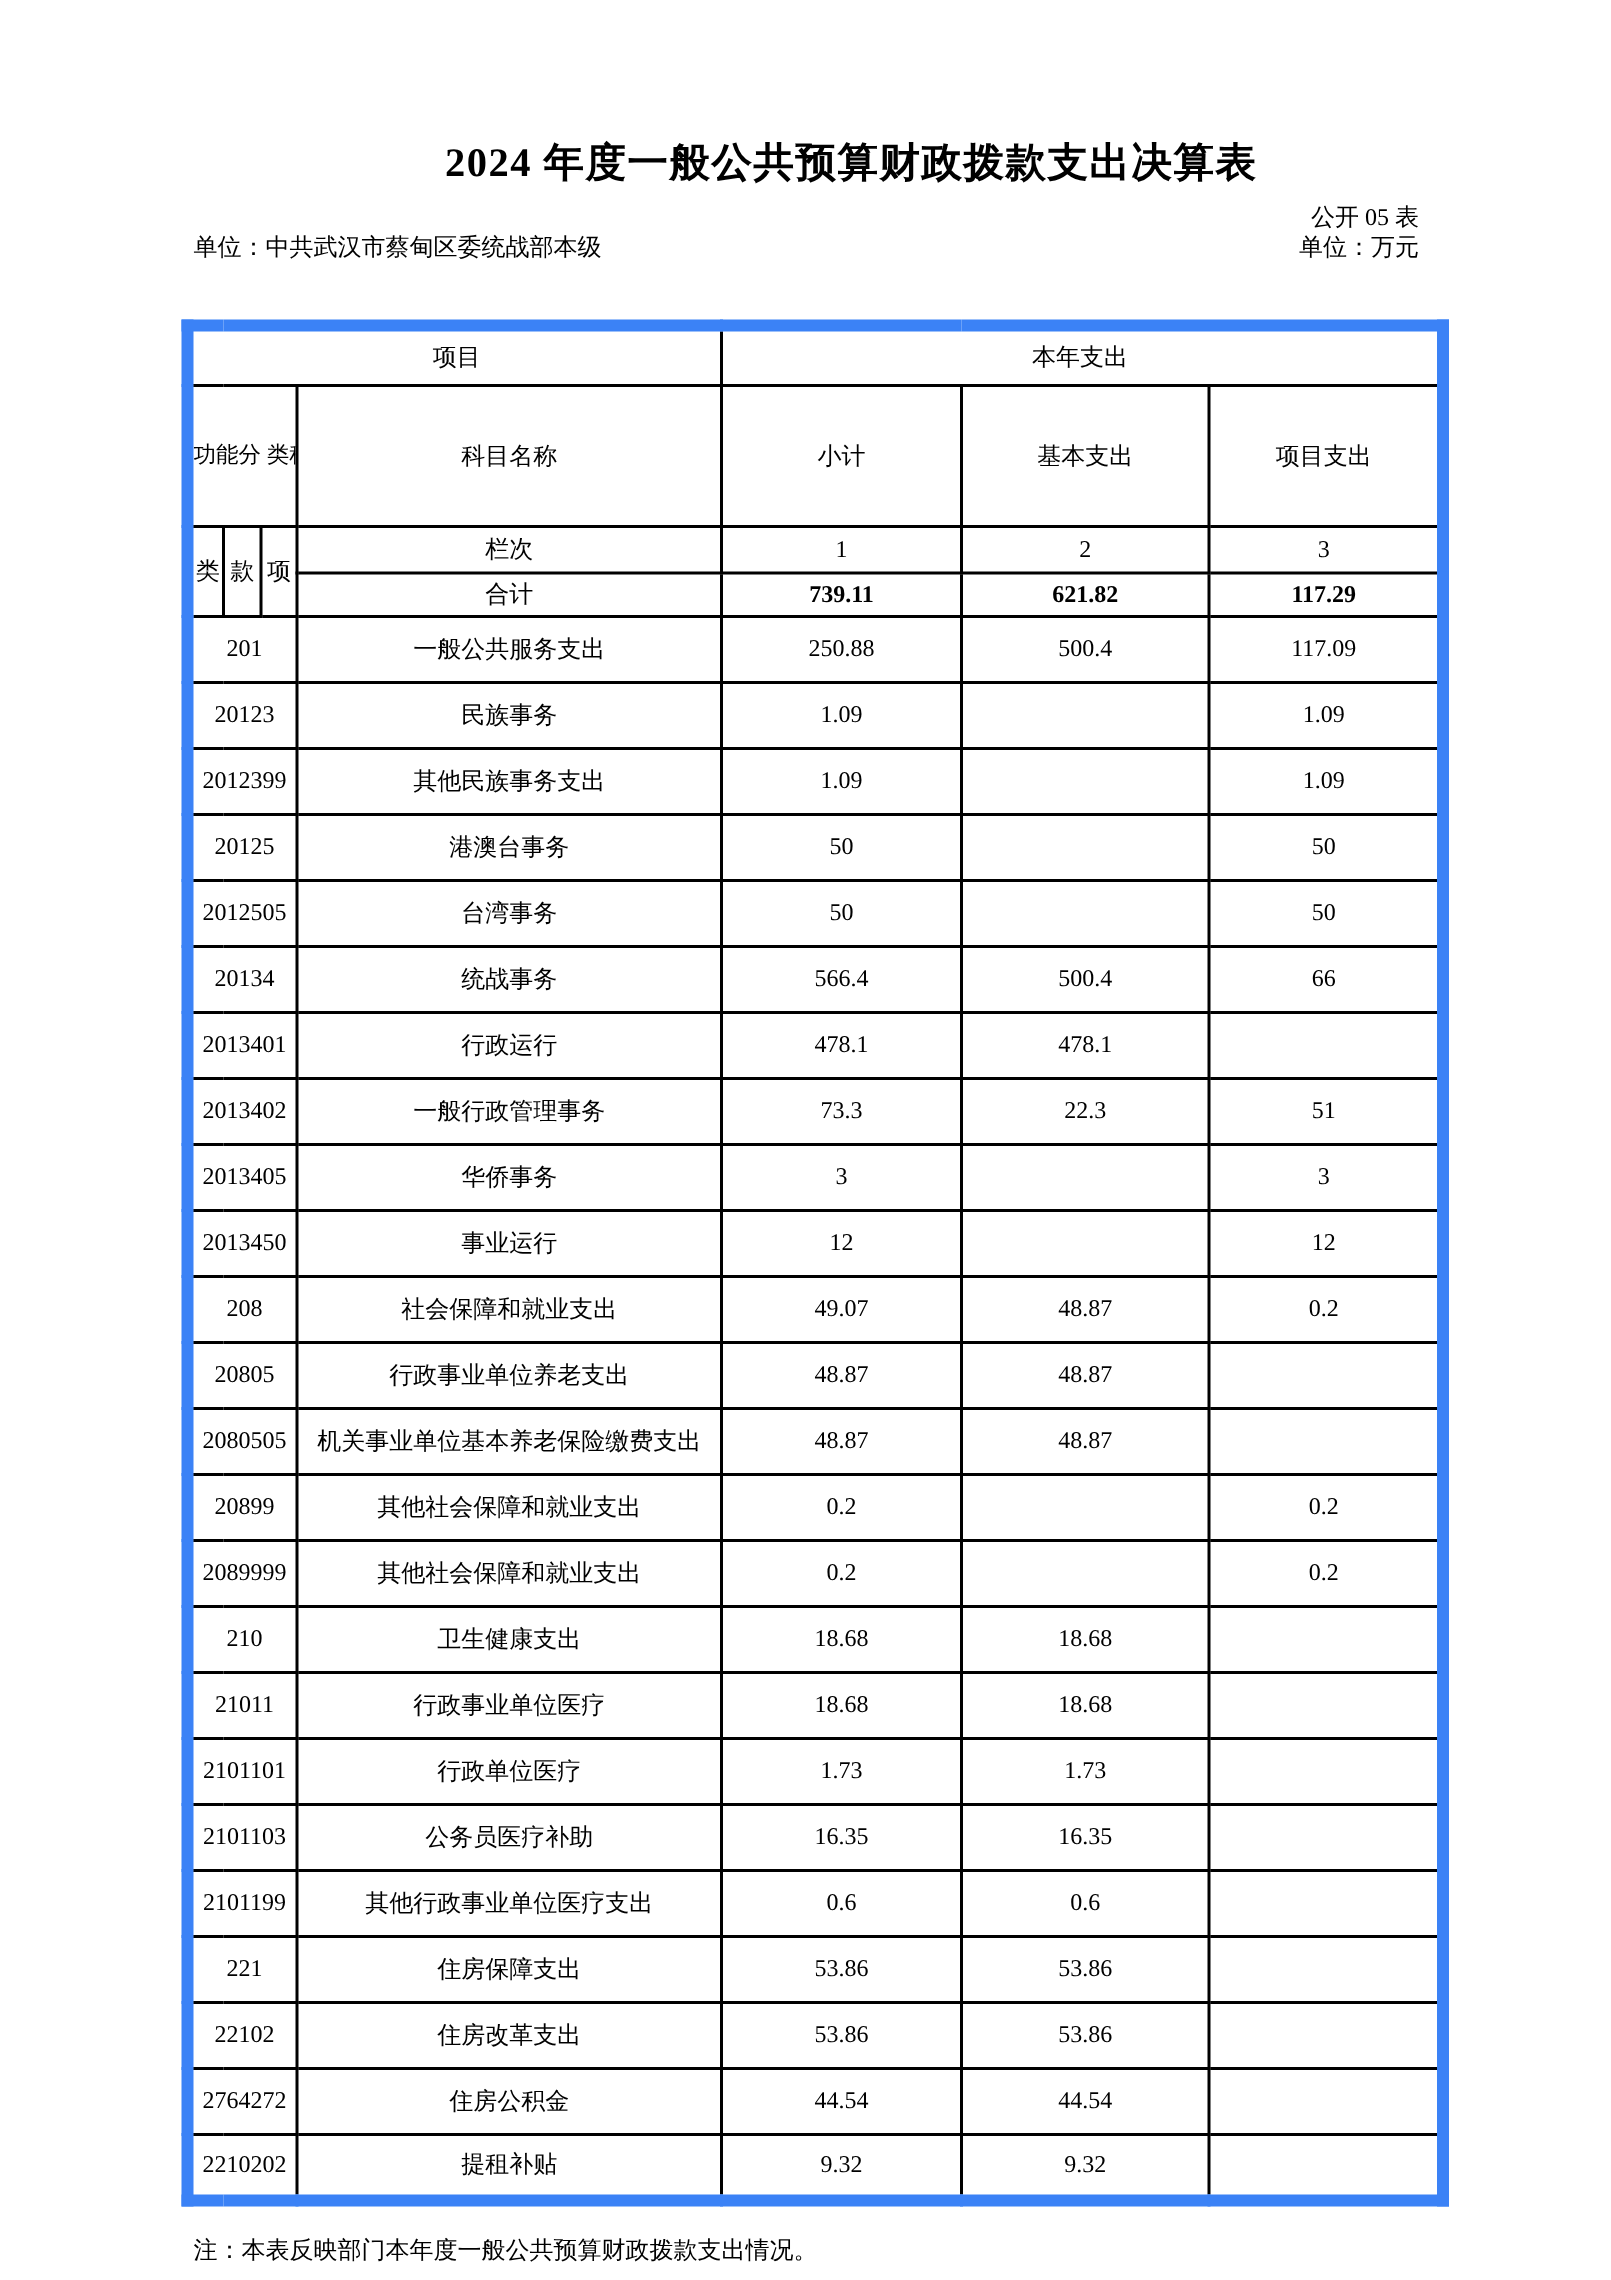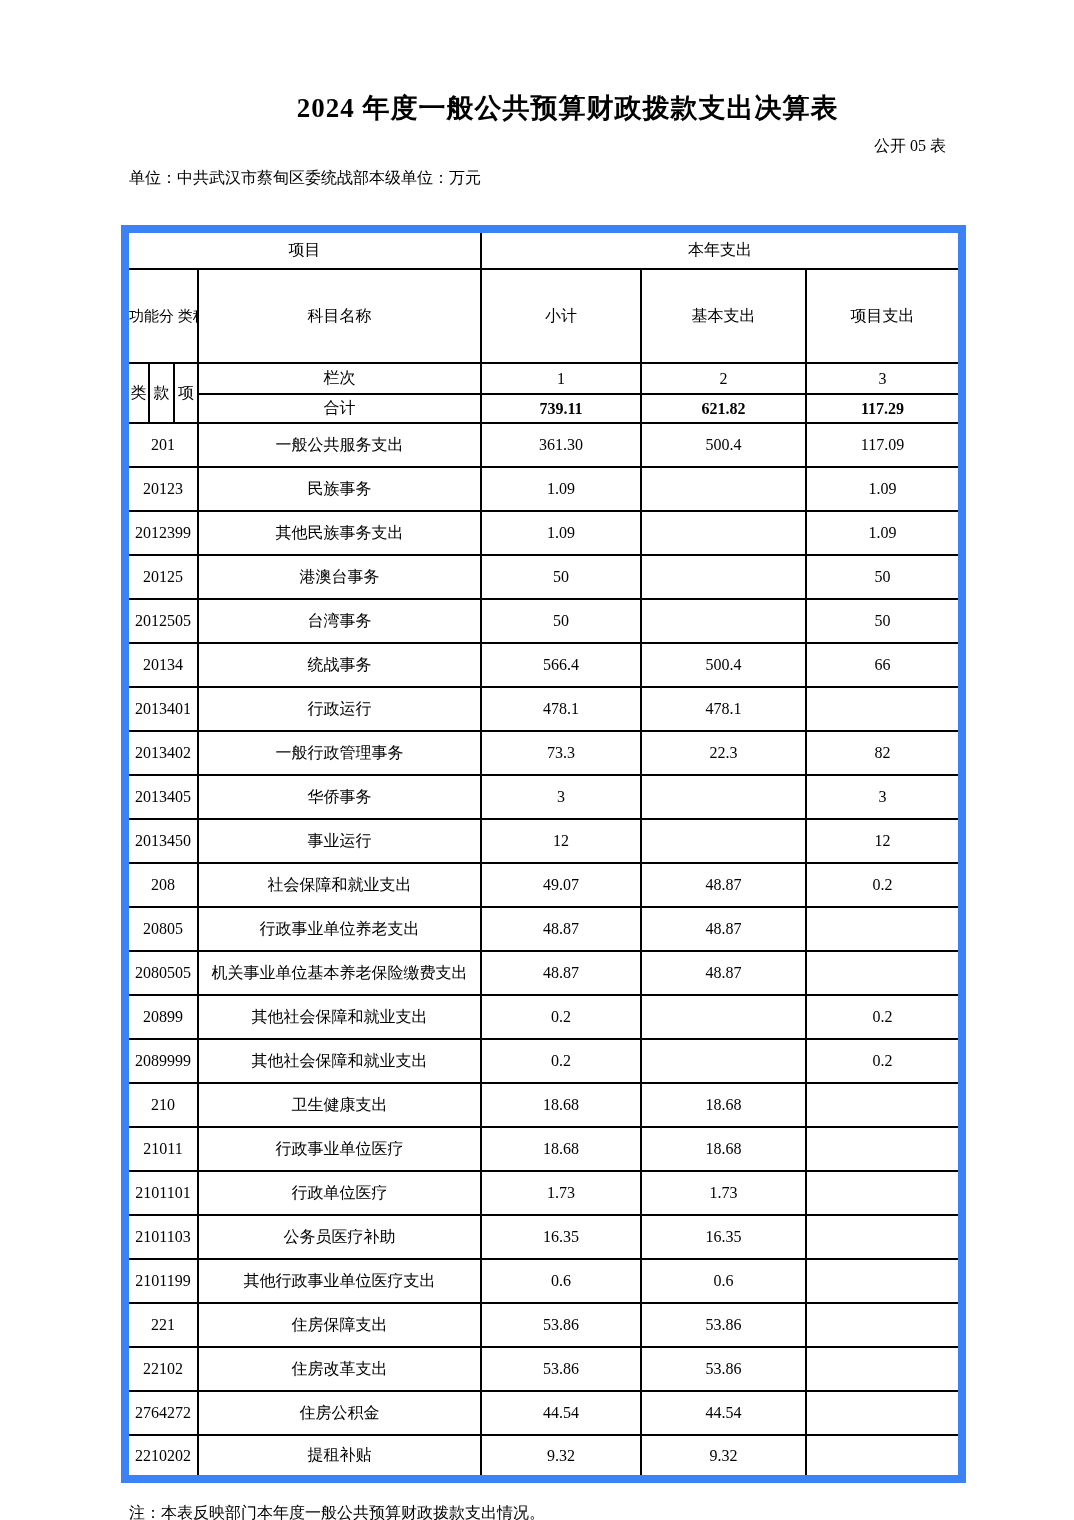--- a/index.html
+++ b/index.html
@@ -33,22 +33,23 @@
     letter-spacing: 1px;
   }
   .table-code {
     margin-top: 10px;
     text-align: right;
     padding-right: 12px;
     font-size: 16px;
     line-height: 20px;
   }
   .meta-row {
-    margin-top: 12px;
+    margin-top: 0;
     display: flex;
+    justify-content: space-between;
     font-size: 16px;
     line-height: 20px;
   }
   .meta-row .left  { padding-left: 8px;  }
   .meta-row .right { padding-right: 12px; }
 
   table.budget {
     margin-top: 37px;
     width: 837px;
     border-collapse: collapse;
@@ -152,21 +153,21 @@
           <td>合计</td>
           <td class="num bold">739.11</td>
           <td class="num bold">621.82</td>
           <td class="num bold outer-r">117.29</td>
         </tr>
       </thead>
       <tbody>
   <tr>
     <td colspan="3" class="code outer-l">201</td>
     <td class="name">一般公共服务支出</td>
-    <td class="num">361.30</td>
+    <td class="num">250.88</td>
     <td class="num">500.4</td>
     <td class="num outer-r">117.09</td>
   </tr>
 
   <tr>
     <td colspan="3" class="code outer-l">20123</td>
     <td class="name">民族事务</td>
     <td class="num">1.09</td>
     <td class="num"></td>
     <td class="num outer-r">1.09</td>
@@ -210,21 +211,21 @@
     <td class="num">478.1</td>
     <td class="num">478.1</td>
     <td class="num outer-r"></td>
   </tr>
 
   <tr>
     <td colspan="3" class="code outer-l">2013402</td>
     <td class="name">一般行政管理事务</td>
     <td class="num">73.3</td>
     <td class="num">22.3</td>
-    <td class="num outer-r">82</td>
+    <td class="num outer-r">51</td>
   </tr>
 
   <tr>
     <td colspan="3" class="code outer-l">2013405</td>
     <td class="name">华侨事务</td>
     <td class="num">3</td>
     <td class="num"></td>
     <td class="num outer-r">3</td>
   </tr>
 

